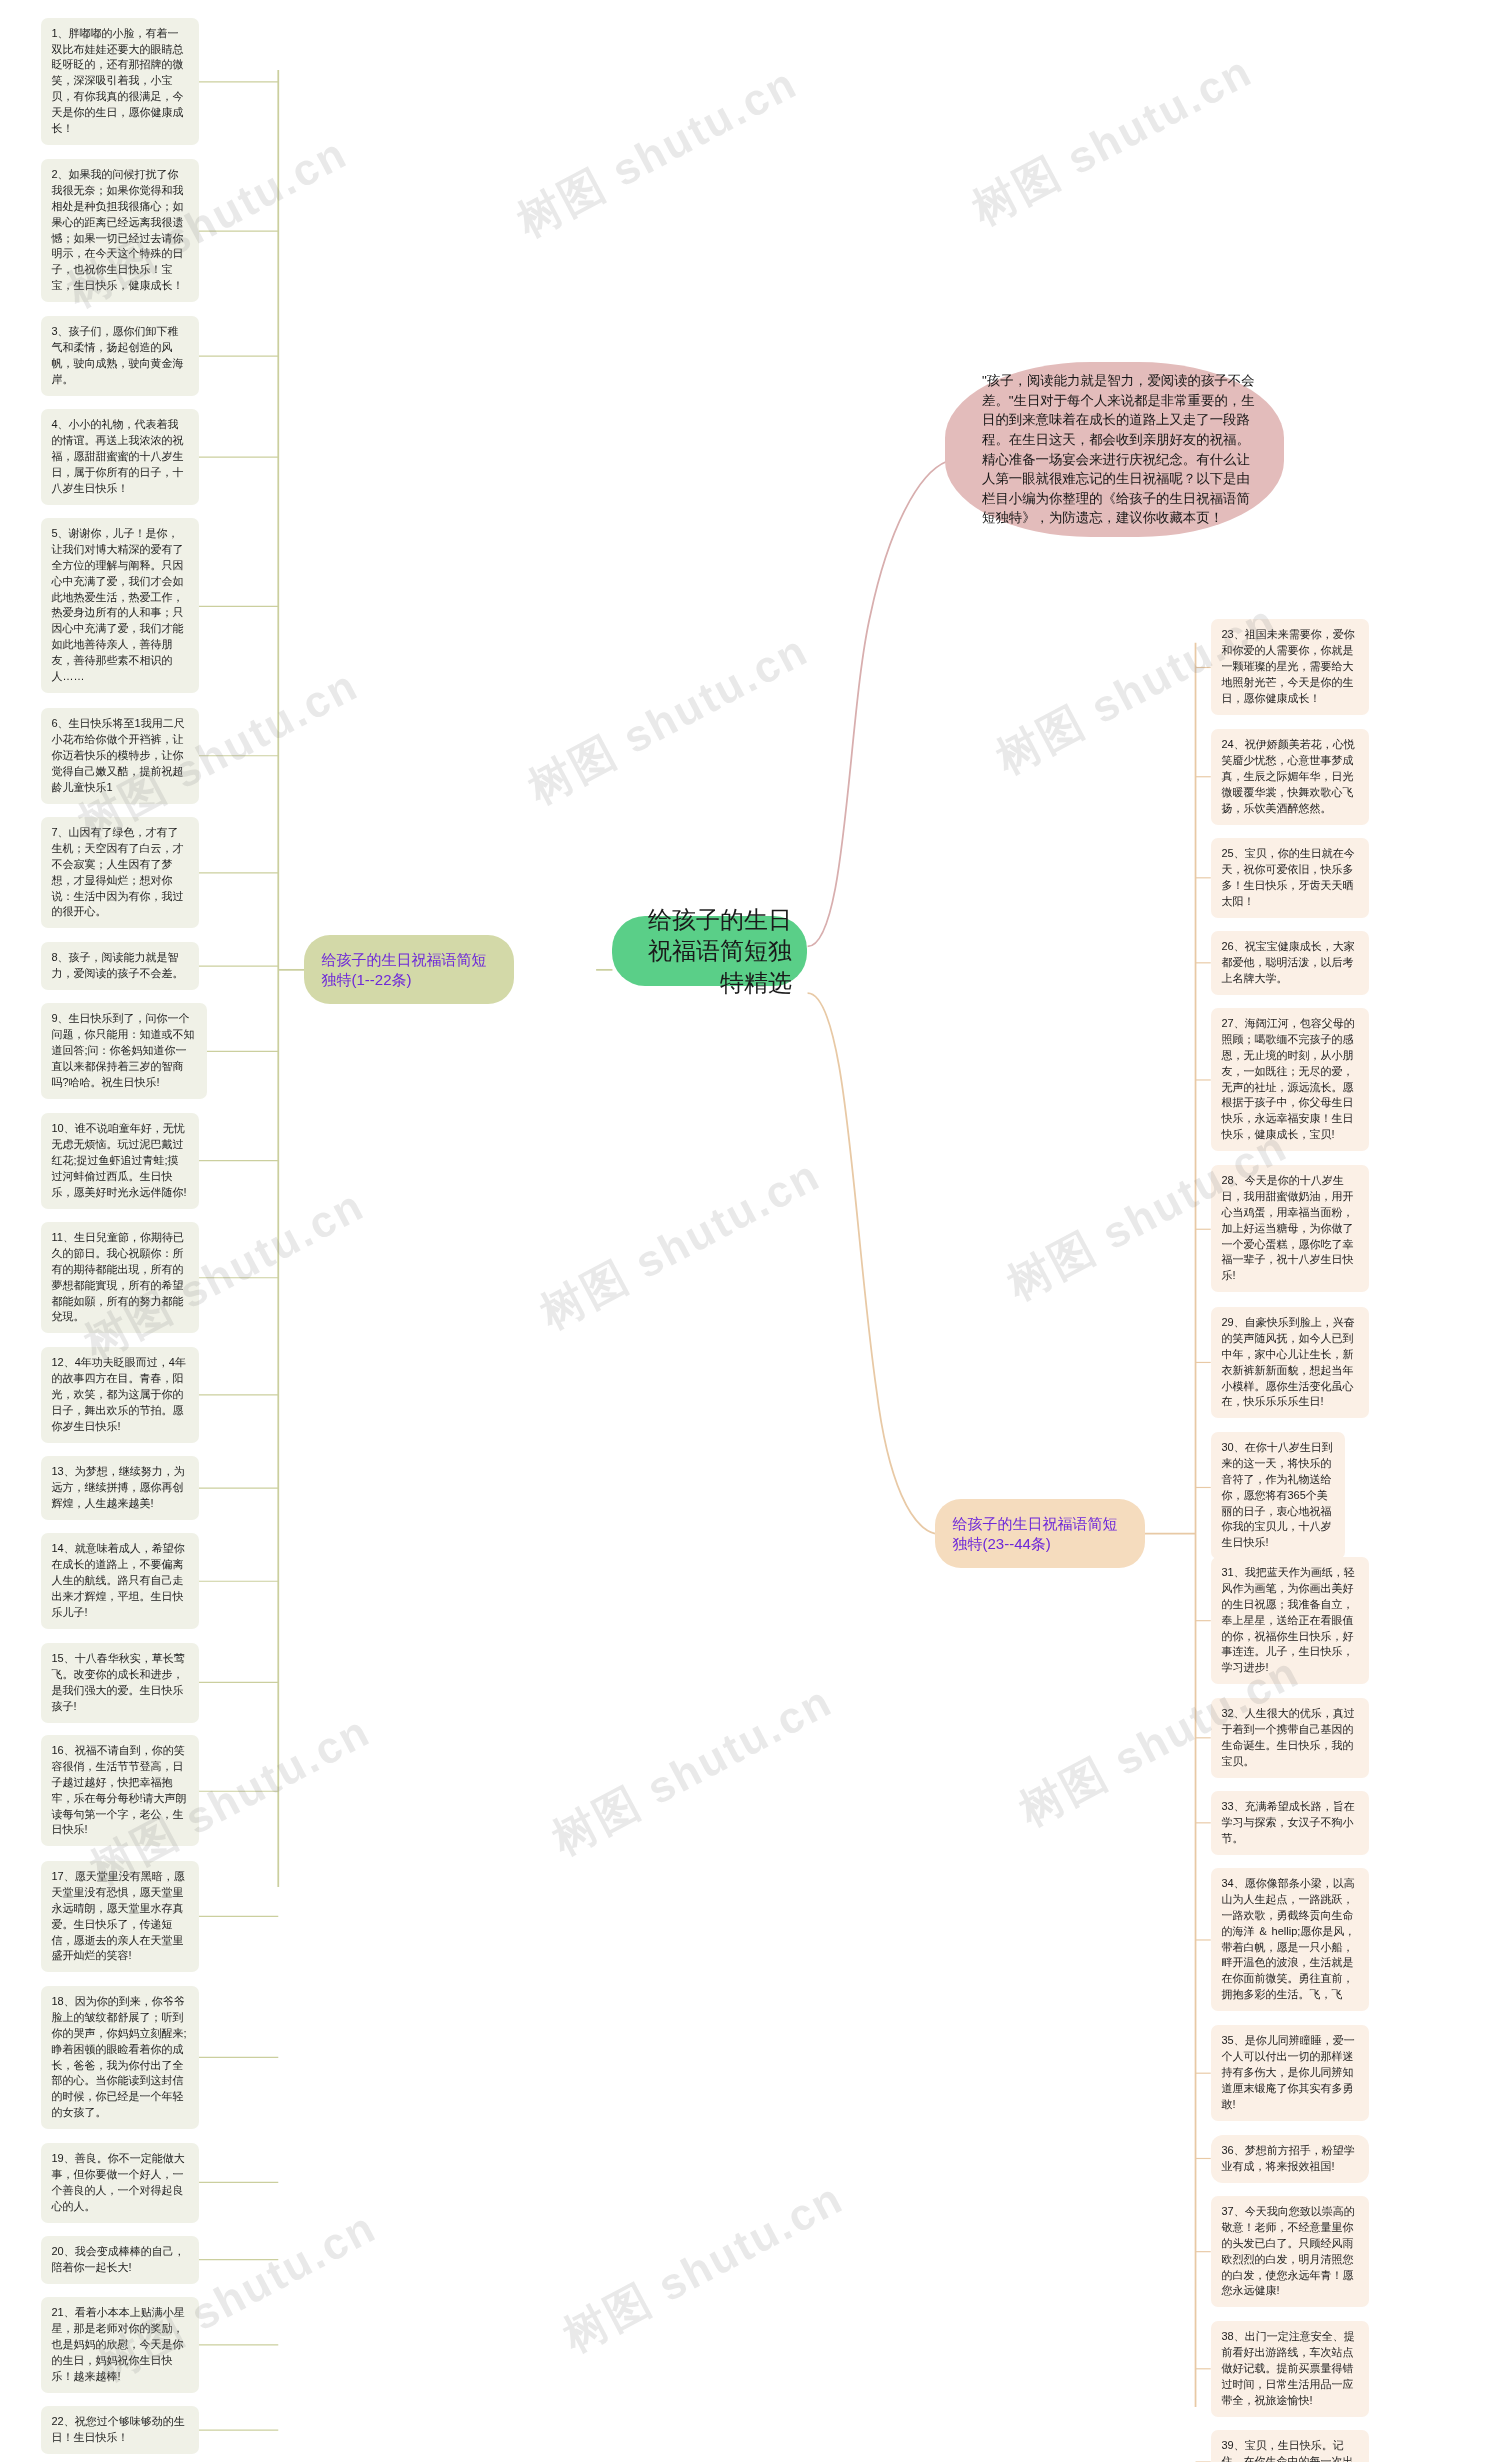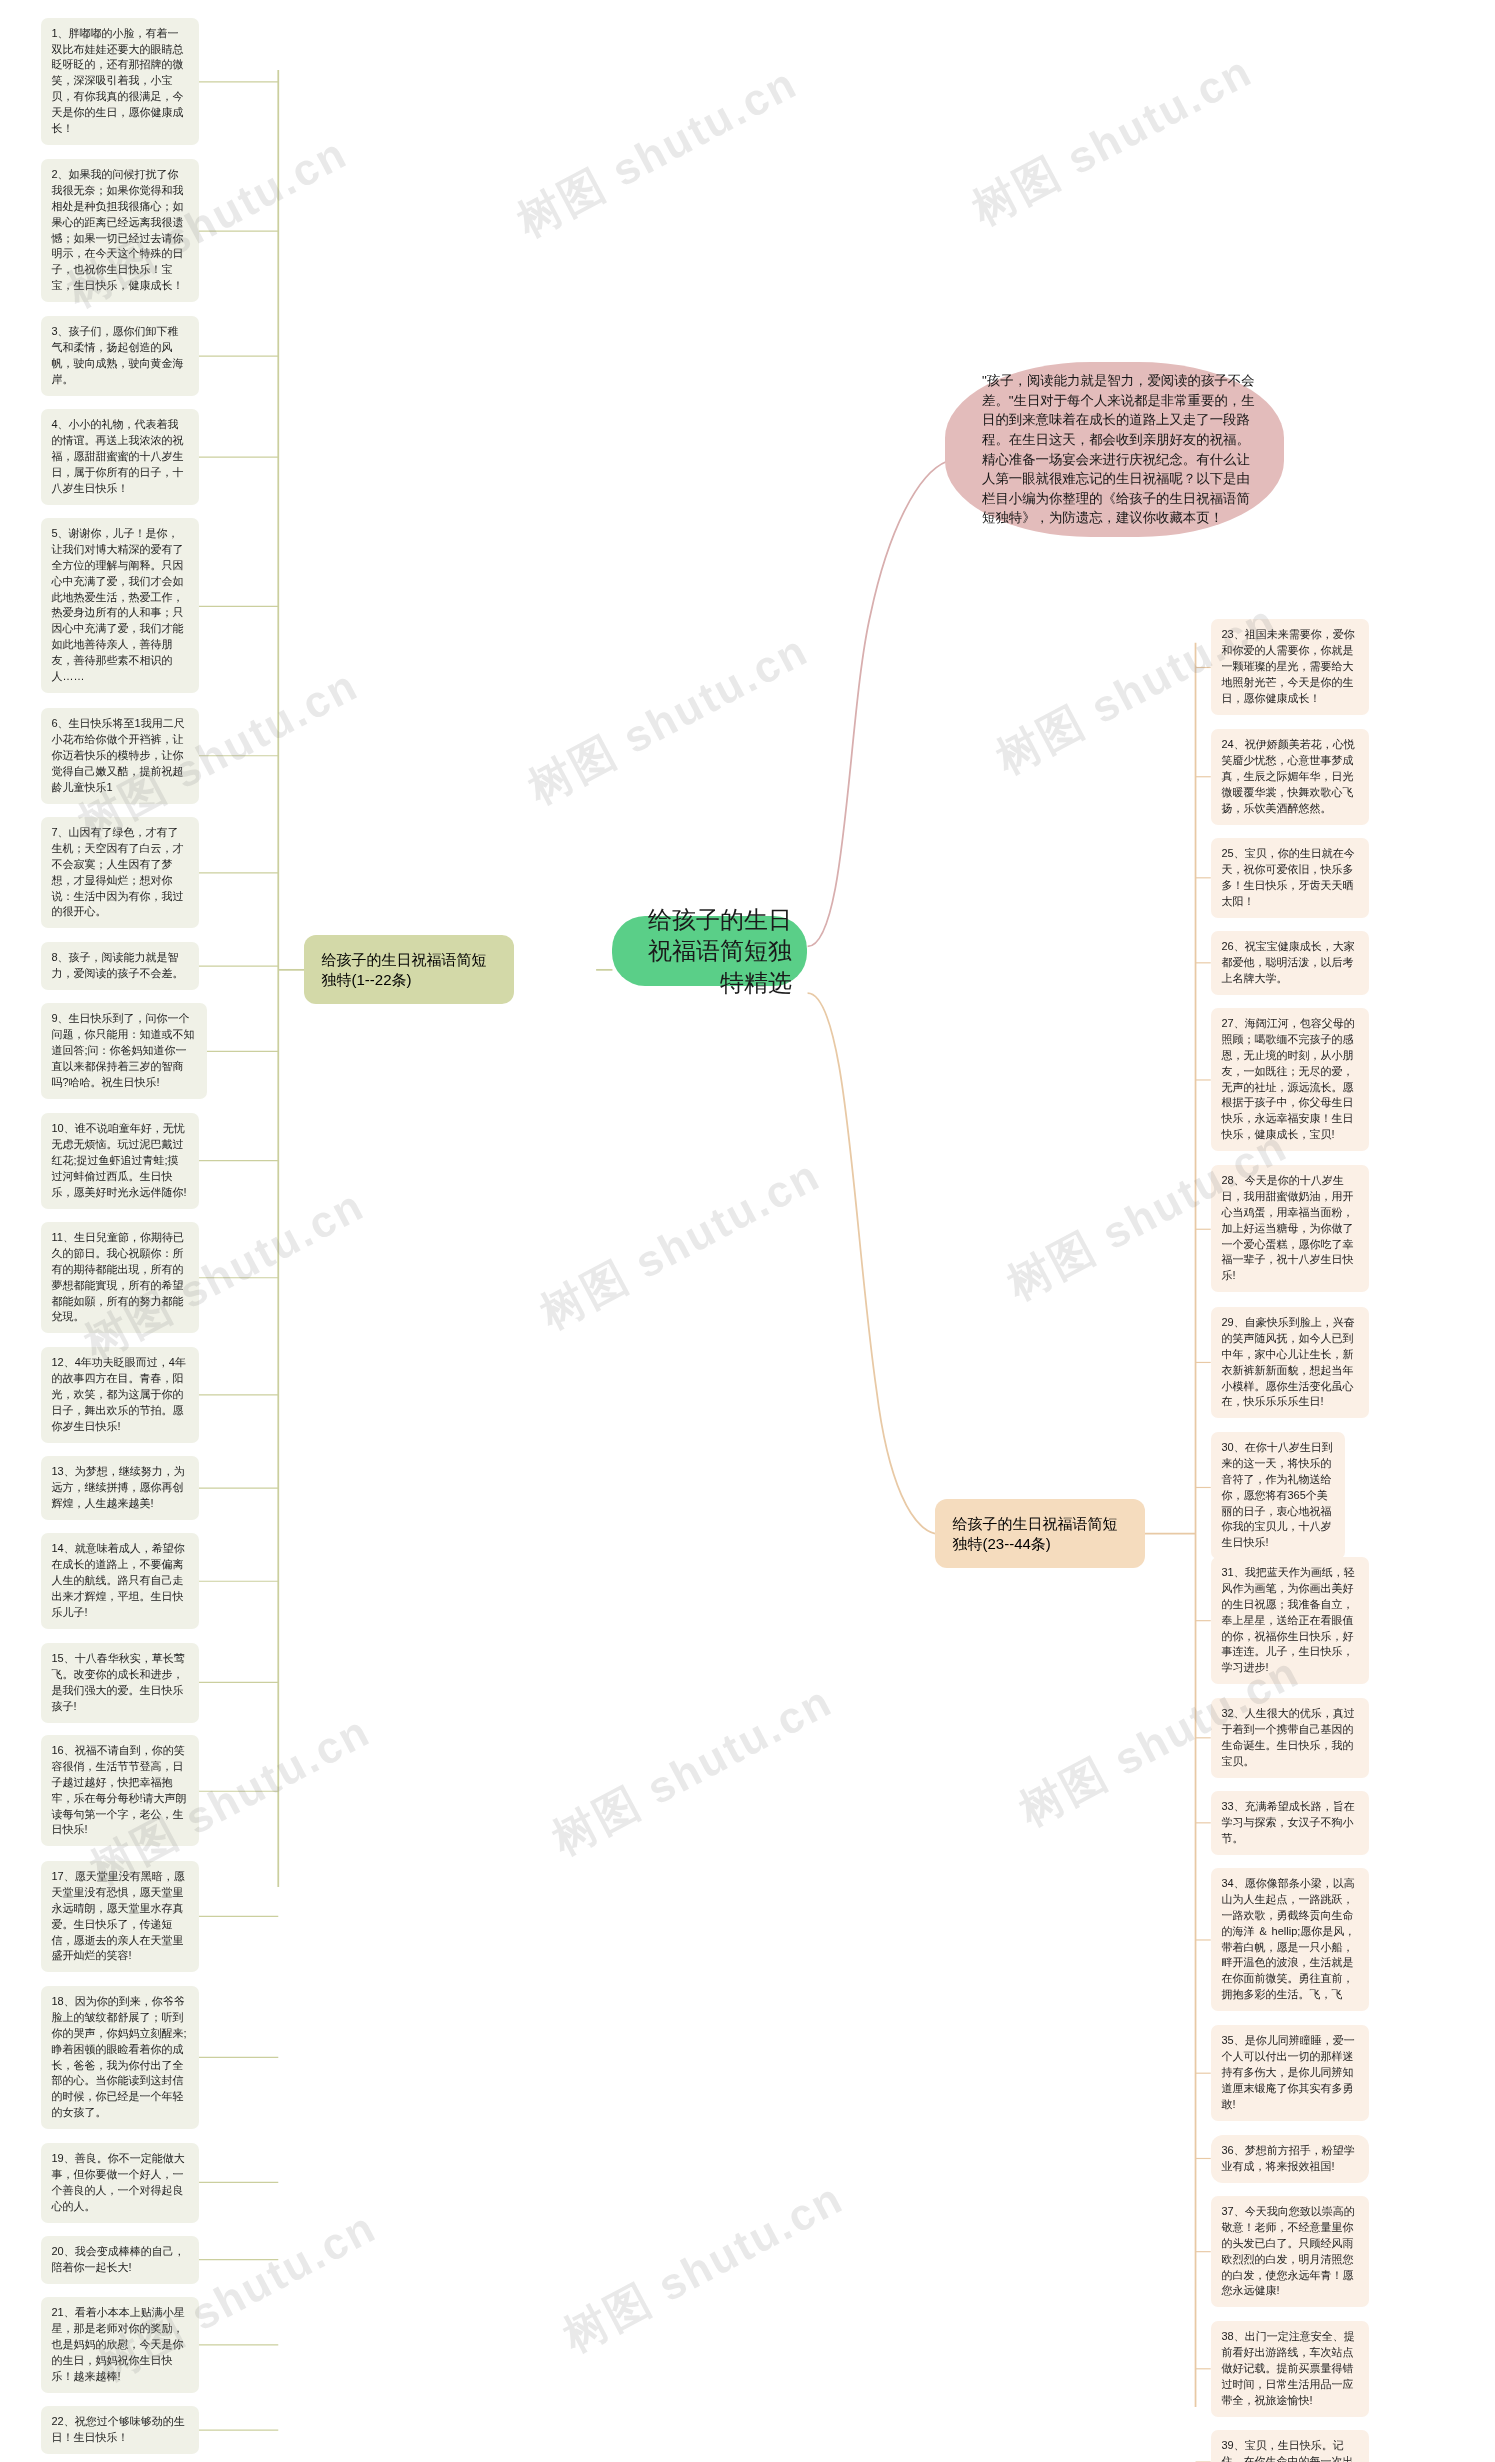--- a/index.html
+++ b/index.html
@@ -55,27 +55,27 @@
     align-items: center;
     justify-content: center;
     text-align: right;
     padding: 12px 15px;
     font-size: 24px;
     line-height: 1.32;
     color: #1a1a1a;
   }
 
   .branch-node {
-    border-radius: 12px;
+    border-radius: 26px;
     display: flex;
     align-items: center;
     padding: 9.3px 17.5px;
     font-size: 15px;
     line-height: 1.3;
-    color: #000000;
+    color: #6d28d9;
   }
   .branch-green { background: #D3D9A8; }
   .branch-orange { background: #F5DCBE; }
 
   .intro-node {
     background: #E3BCBB;
     border-radius: 146px / 76px;
     padding: 20px 27px 20px 37px;
     font-size: 13.4px;
     line-height: 1.46;

